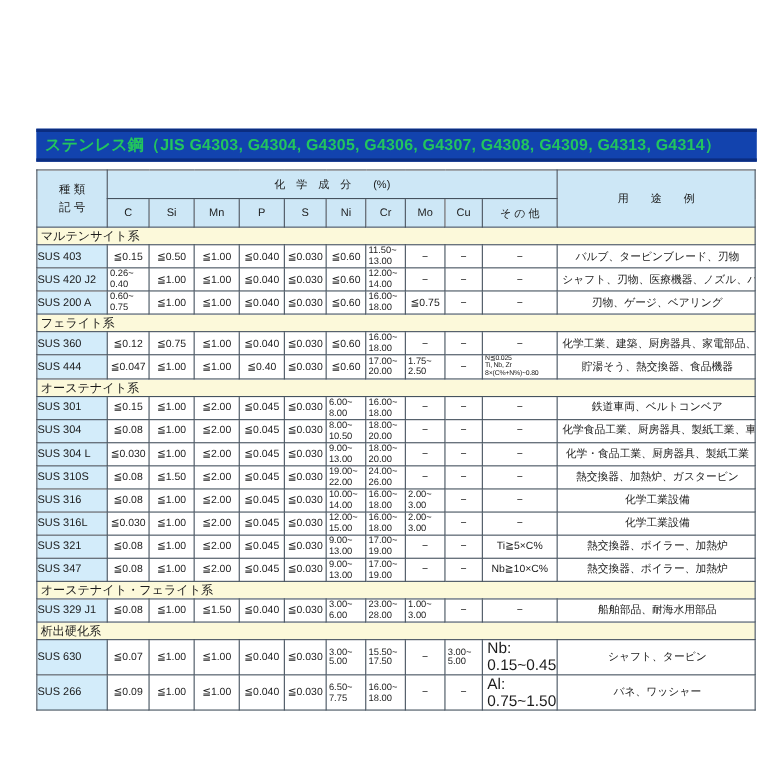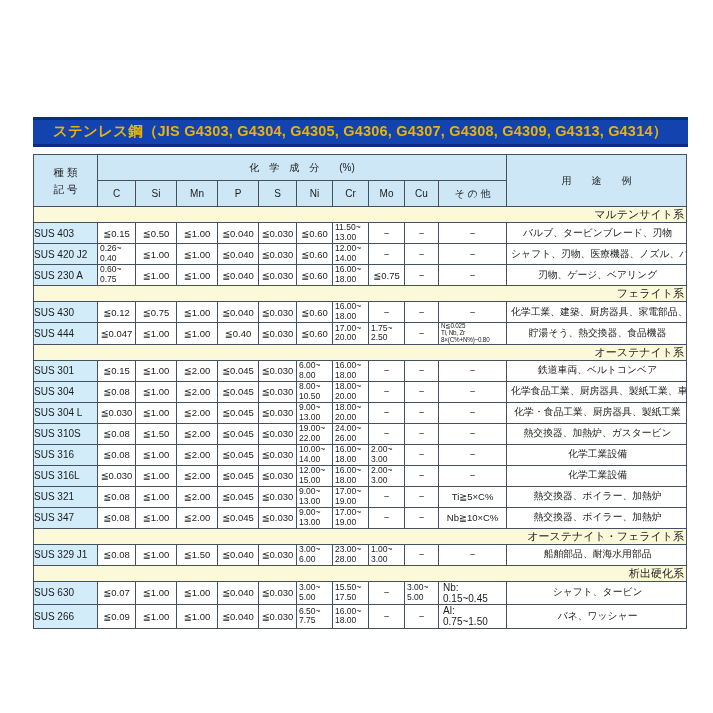--- a/index.html
+++ b/index.html
@@ -2,42 +2,42 @@
 <html style="--title-bar-bg: #1243ae; --title-bar-edge: #0b2d80; --header-bg: #cde7f6; --code-bg: #d3ecfa; --section-bg: #fcf9da; --grid: #45525e;"><head>
 <meta charset="utf-8">
 <style>
   html,body{margin:0;padding:0;background:#fff;}
   body{width:713px;height:713px;font-family:"Liberation Sans","DejaVu Sans",sans-serif;overflow:hidden;}
   .sheet{position:absolute;left:33px;top:117px;width:655px;}
   .title-bar{
     background:var(--title-bar-bg,#1243ae);
     border-top:3px solid var(--title-bar-edge,#0b2d80);
     border-bottom:3px solid var(--title-bar-edge,#0b2d80);
-    color:#eab308;font-weight:bold;font-size:14.5px;
-    padding:2px 4px 3px 20px;letter-spacing:.2px;white-space:nowrap;
+    color:#22c55e;font-weight:bold;font-size:14.5px;
+    padding:2px 4px 3px 8px;letter-spacing:.2px;white-space:nowrap;
   }
   table.spec{border-collapse:collapse;table-layout:fixed;width:577px;margin-top:7px;}
   table.spec th,table.spec td{
     border:1px solid var(--grid,#45525e);
     padding:0 2px;overflow:hidden;white-space:pre-line;
     font-weight:normal;color:#1b1b1b;
   }
   thead th{background:var(--header-bg,#cde7f6);font-size:10px;height:25px;}
   th.type-head{font-size:10.5px;line-height:1.6;}
   tr.section-row td{
     background:var(--section-bg,#fcf9da);font-size:11px;height:15px;
-    text-align:right;padding-left:3px;white-space:nowrap;
+    text-align:left;padding-left:3px;white-space:nowrap;
   }
   tr.data-row td{background:#fff;height:20px;font-size:9.5px;text-align:center;}
   tr.data-row td.code{
     background:var(--code-bg,#d3ecfa);text-align:left;padding-left:0;
     font-size:10px;white-space:nowrap;
   }
   tr.data-row td.range{font-size:8.5px;line-height:1.12;text-align:right;padding-right:20px;}
-  tr.data-row td.left-multi{font-size:10px;line-height:1.12;text-align:left;padding-left:4px;}
+  tr.data-row td.left-multi{font-size:14px;line-height:1.12;text-align:left;padding-left:4px;}
   tr.data-row td.tiny{font-size:6.3px;line-height:1.1;text-align:left;padding-left:2px;letter-spacing:-.2px;}
   tr.data-row td.usage{text-align:center;padding-left:4px;font-size:9.8px;white-space:nowrap;}
 </style>
 </head>
 <body>
 
 <div class="sheet">
 
   <div class="title-bar">
     <span>ステンレス鋼（JIS G4303, G4304, G4305, G4306, G4307, G4308, G4309, G4313, G4314）</span>
@@ -107,40 +107,40 @@
           <td>≦0.030</td>
           <td>≦0.60</td>
           <td class="range">12.00~
 14.00</td>
           <td>−</td>
           <td>−</td>
           <td>−</td>
           <td class="usage">シャフト、刃物、医療機器、ノズル、バルブ</td>
         </tr>
         <tr class="data-row">
-          <td class="code">SUS 230 A</td>
+          <td class="code">SUS 200 A</td>
           <td class="range">0.60~
 0.75</td>
           <td>≦1.00</td>
           <td>≦1.00</td>
           <td>≦0.040</td>
           <td>≦0.030</td>
           <td>≦0.60</td>
           <td class="range">16.00~
 18.00</td>
           <td>≦0.75</td>
           <td>−</td>
           <td>−</td>
           <td class="usage">刃物、ゲージ、ベアリング</td>
         </tr>
         <tr class="section-row">
           <td colspan="12">フェライト系</td>
         </tr>
         <tr class="data-row">
-          <td class="code">SUS 430</td>
+          <td class="code">SUS 360</td>
           <td>≦0.12</td>
           <td>≦0.75</td>
           <td>≦1.00</td>
           <td>≦0.040</td>
           <td>≦0.030</td>
           <td>≦0.60</td>
           <td class="range">16.00~
 18.00</td>
           <td>−</td>
           <td>−</td>

